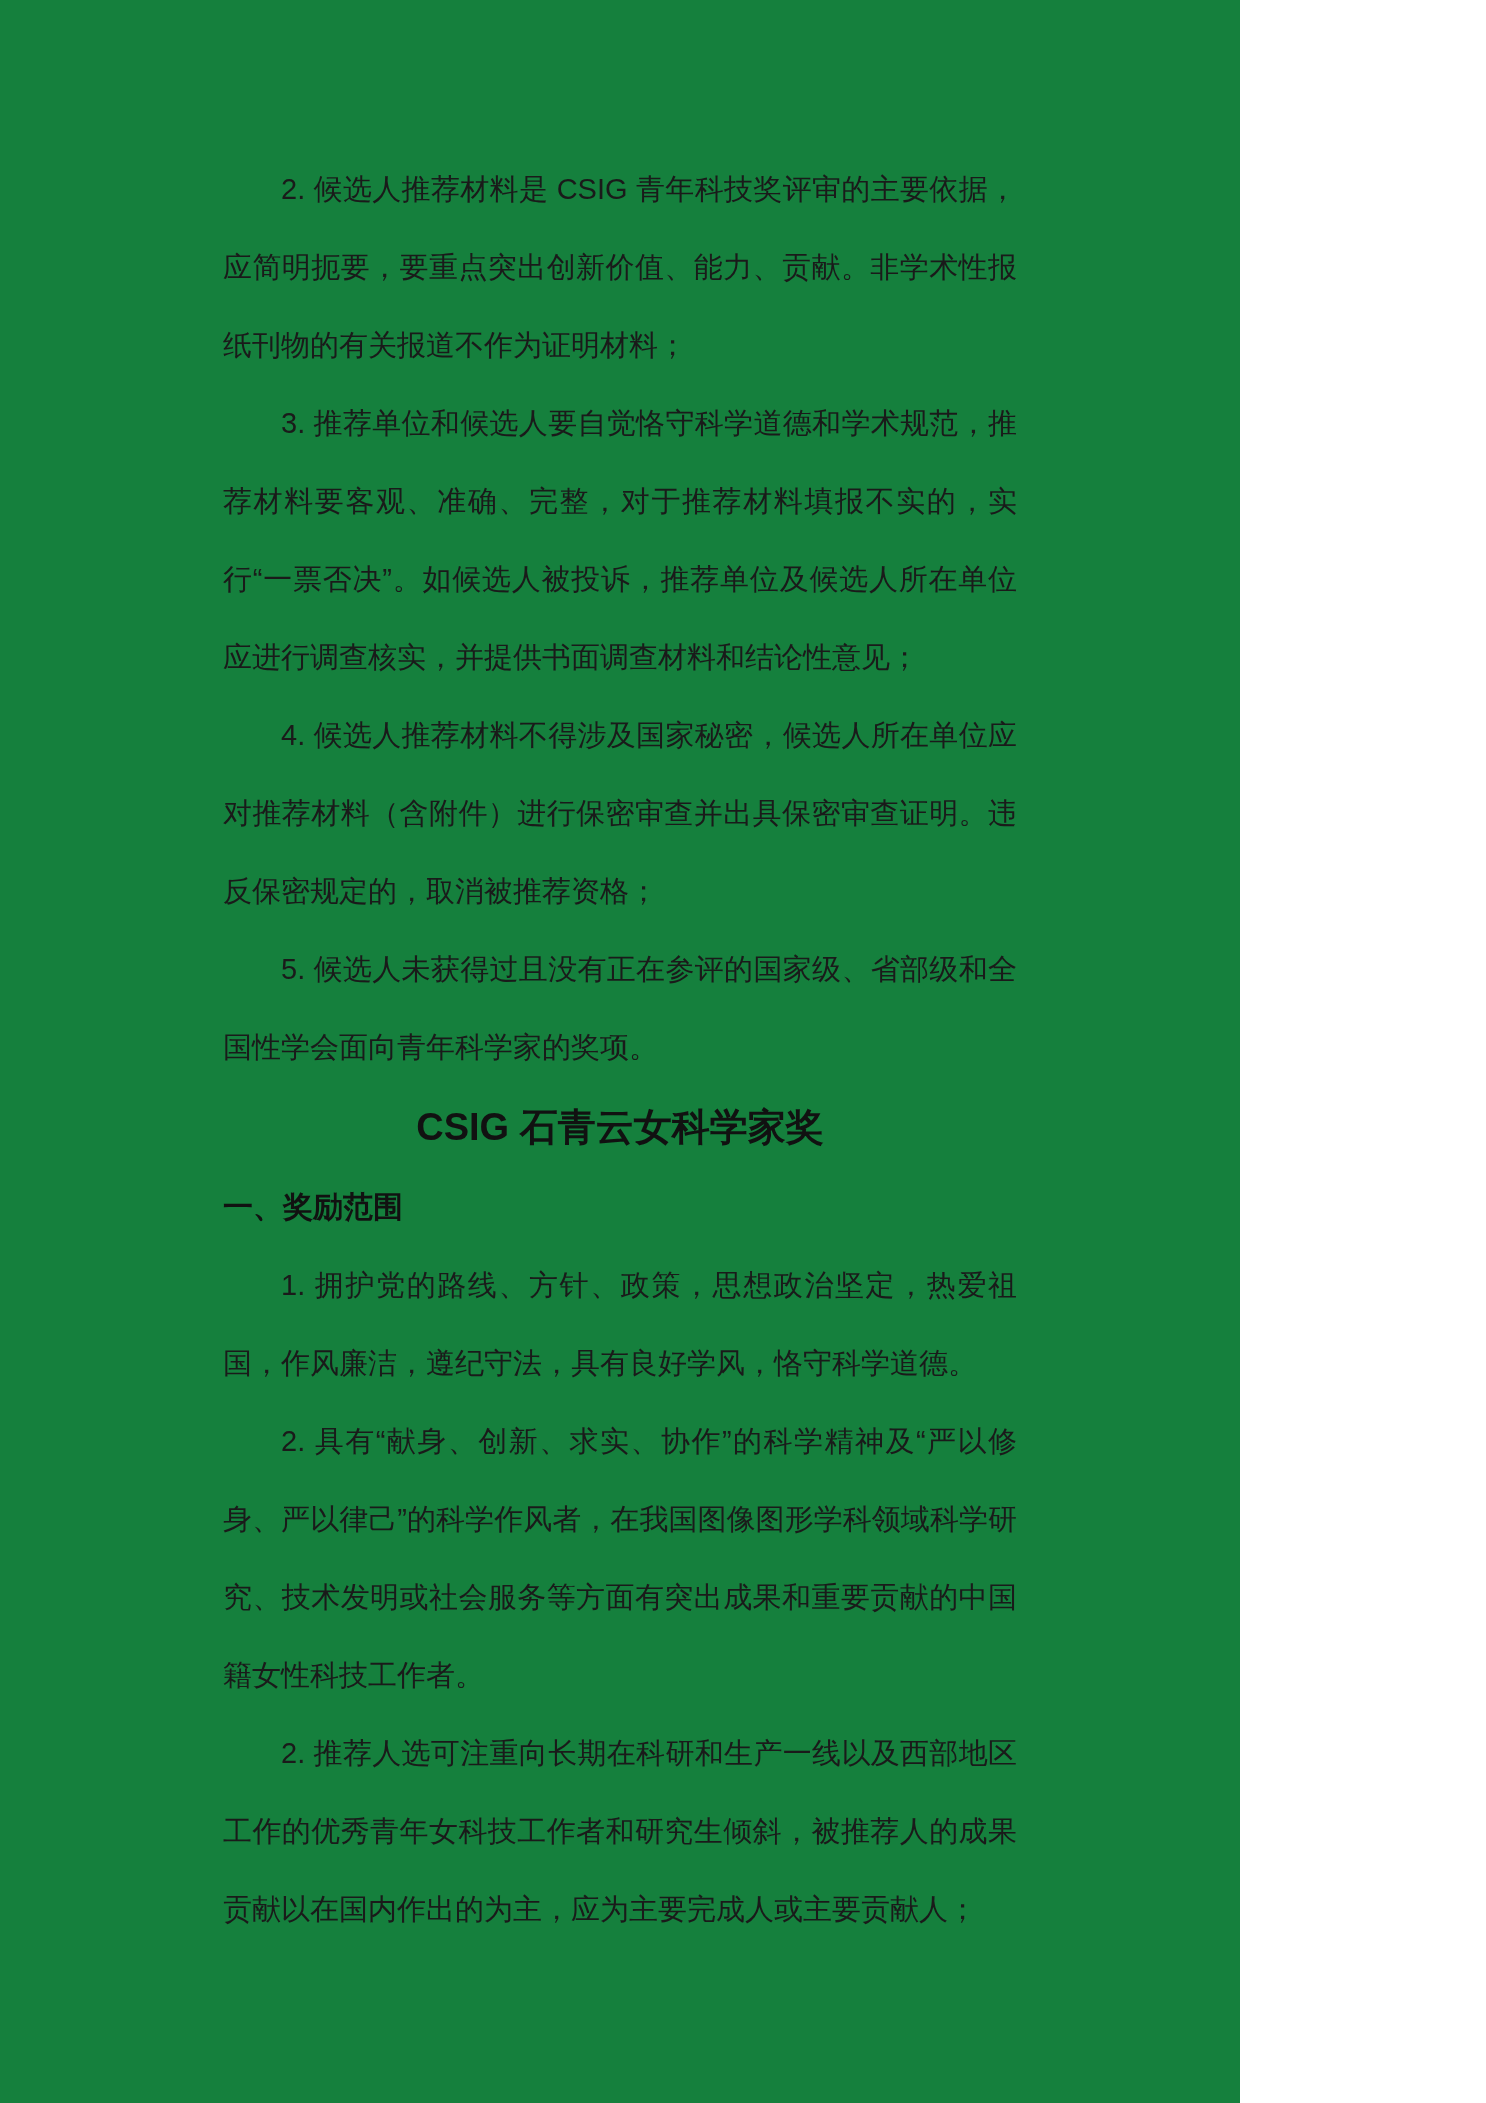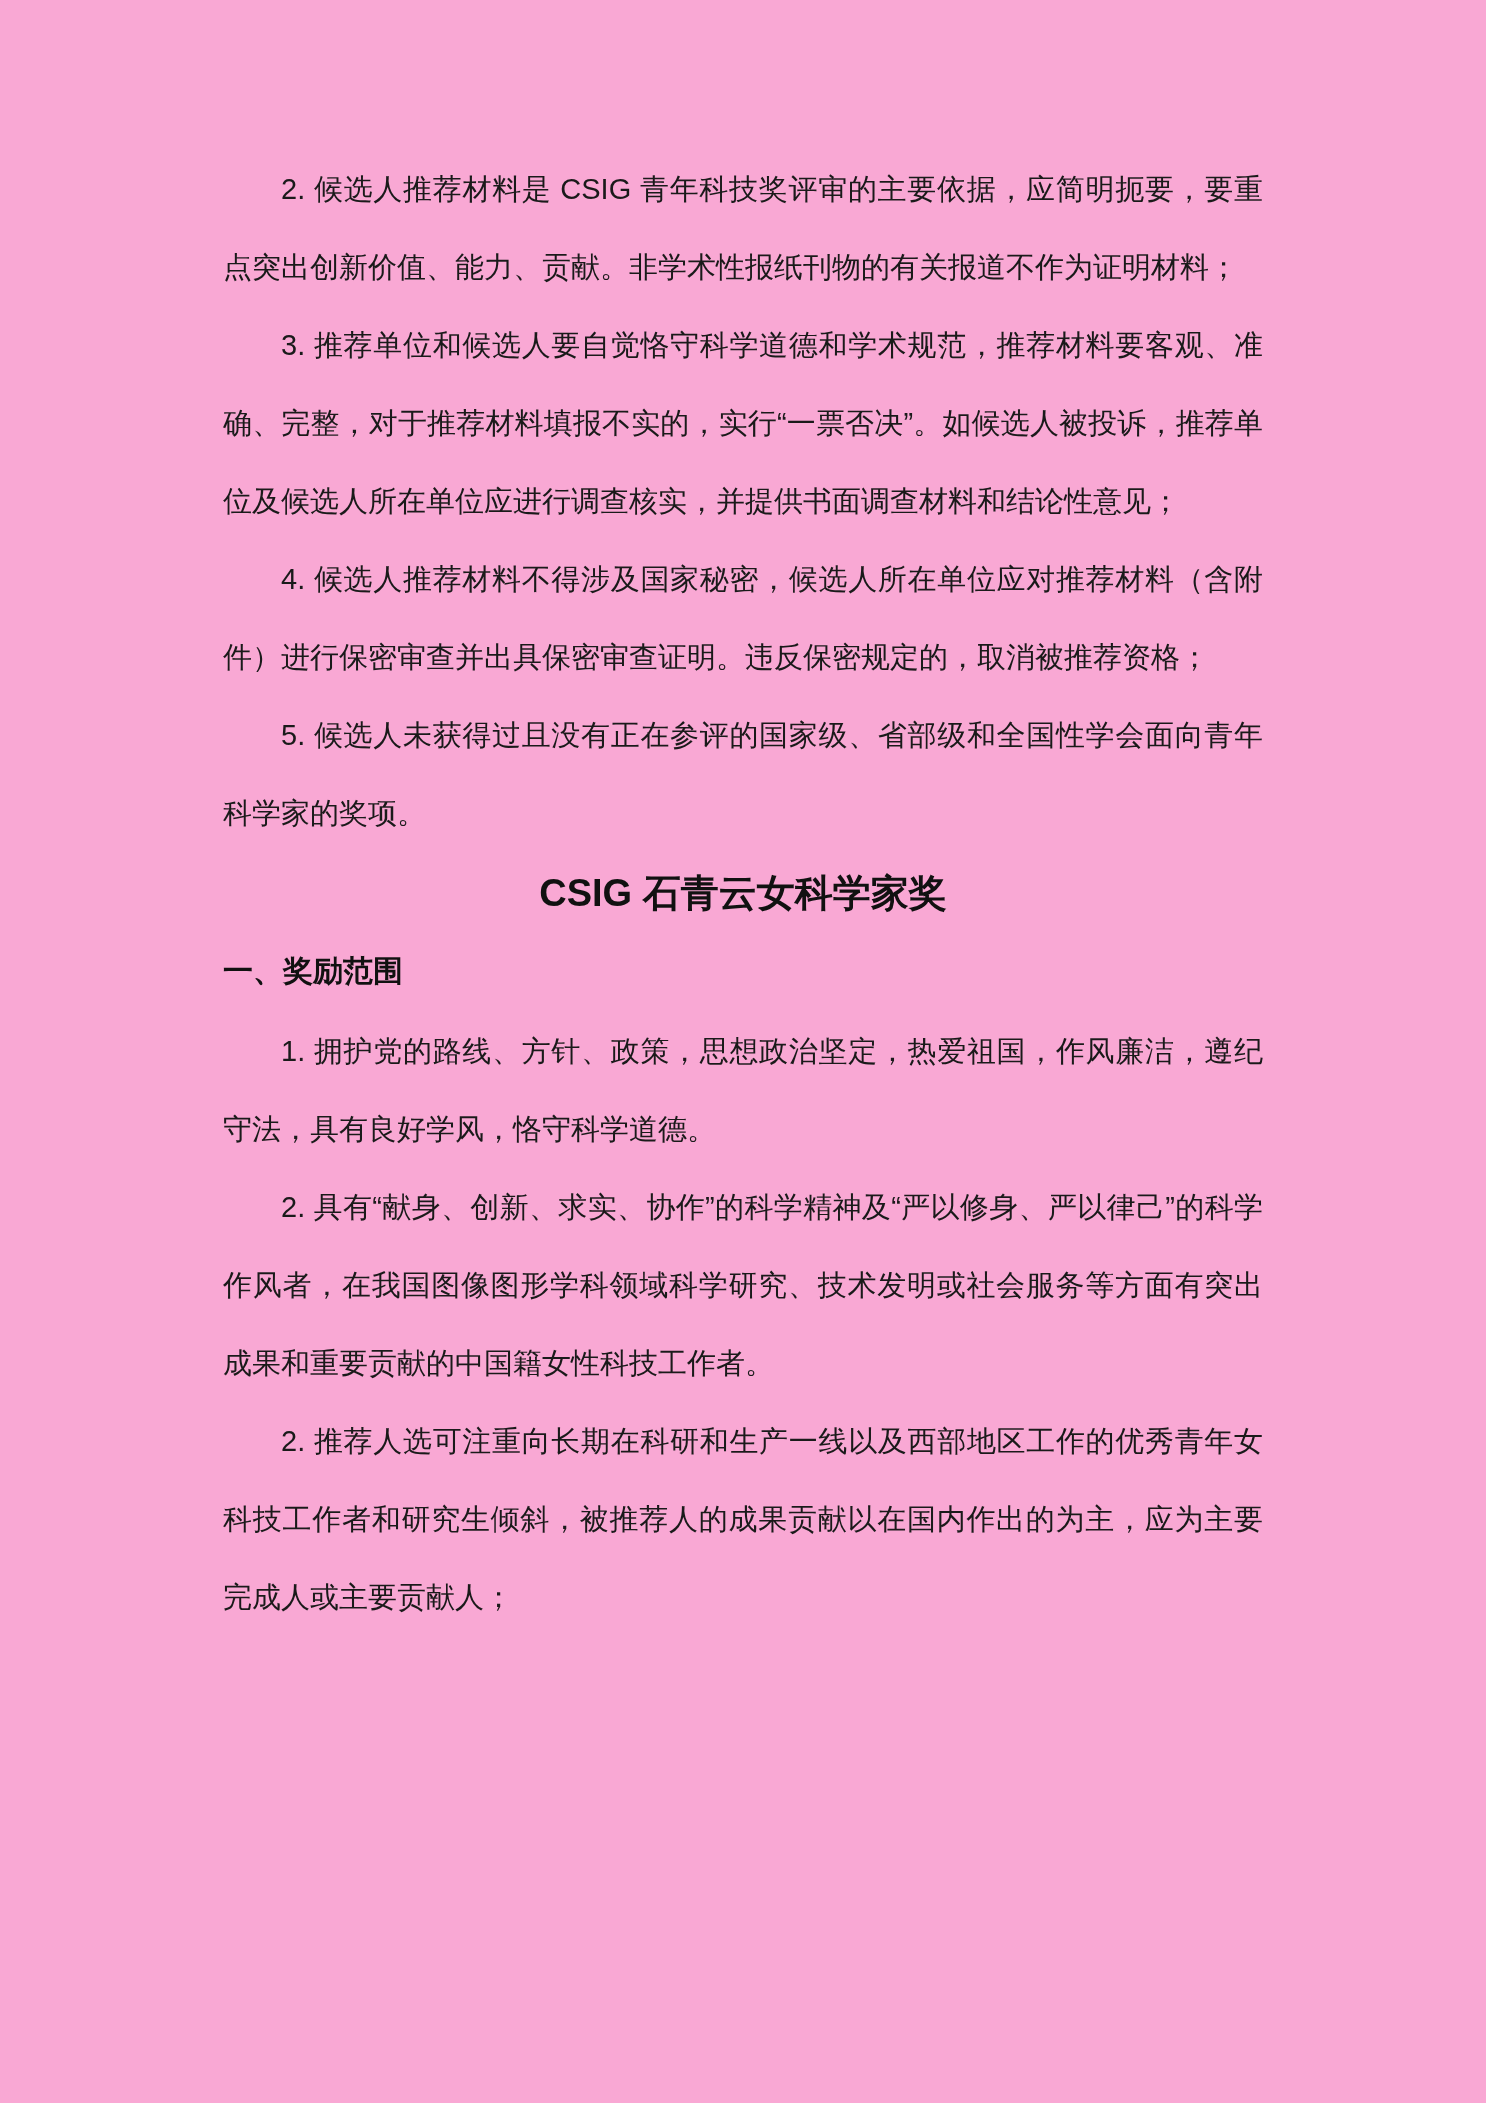--- a/index.html
+++ b/index.html
@@ -2,23 +2,23 @@
 <html><head>
 <meta charset="utf-8">
 <style>
   html, body {
     margin: 0;
     padding: 0;
     background: #ffffff;
   }
   .page {
     position: relative;
-    width: 1486px;
+    width: 1240px;
     height: 2103px;
-    background: #f9a8d4;
+    background: #15803d;
     box-sizing: border-box;
     padding: 150px 223px 0 223px;
     font-family: "Liberation Sans", sans-serif;
     color: #1a1a1a;
     overflow: hidden;
   }
   .body-par {
     margin: 0;
     font-size: 29px;
     line-height: 78px;
@@ -37,21 +37,20 @@
     color: #111111;
   }
   .section-heading {
     margin: 0;
     font-size: 30px;
     font-weight: bold;
     line-height: 78px;
     text-align: left;
     text-indent: 0;
     color: #111111;
-    font-family: Liberation Mono, monospace;
   }
 </style>
 </head>
 <body>
 
 <div class="page">
 
   <p class="body-par">2. 候选人推荐材料是 CSIG 青年科技奖评审的主要依据，应简明扼要，要重点突出创新价值、能力、贡献。非学术性报纸刊物的有关报道不作为证明材料；</p>
 
   <p class="body-par">3. 推荐单位和候选人要自觉恪守科学道德和学术规范，推荐材料要客观、准确、完整，对于推荐材料填报不实的，实行“一票否决”。如候选人被投诉，推荐单位及候选人所在单位应进行调查核实，并提供书面调查材料和结论性意见；</p>

